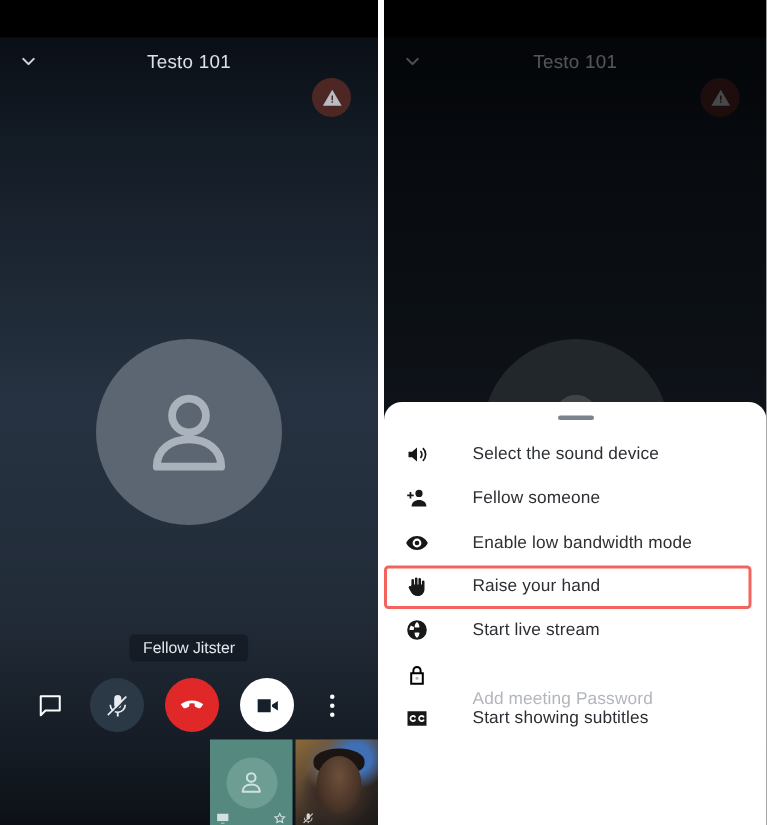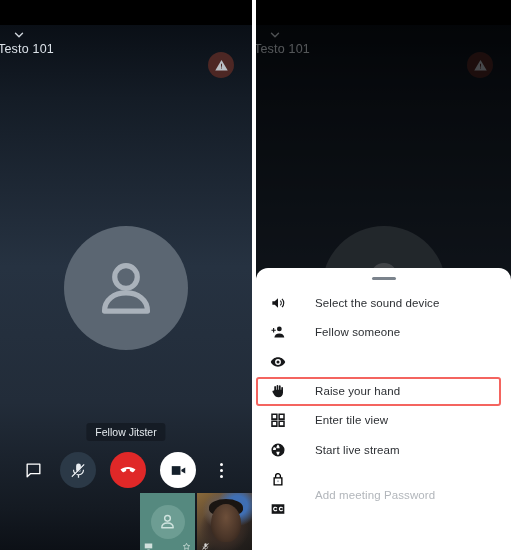--- a/index.html
+++ b/index.html
@@ -17,21 +17,21 @@
 
   .statusbar { position:absolute; left:0; top:0; width:100%; height:25px; background:#000; }
 
   .video-stage {
     position:absolute; left:0; top:25px; width:100%; height:525px;
     background: linear-gradient(180deg,#0a0f16 0%, #141c26 14%, #263241 46%, #222c39 72%, #141a22 92%, #0c1016 100%);
   }
 
   .titlebar {
     position:absolute; left:0; top:28px; width:100%; height:26px;
-    display:flex; align-items:flex-start; padding:0 12px;flex-direction:column;
+    display:flex; align-items:center; padding:0 12px;
   }
   .chevron-down { width:14px; height:14px; color:#cfd5dc; flex:0 0 auto; }
   .meeting-title {
     flex:1 1 auto; text-align:center; color:#dbe1e8;
     font-size:12.5px; letter-spacing:.2px; margin-left:-14px;
   }
 
   .warn-badge {
     position:absolute; right:18px; top:52px; width:26px; height:26px;
     border-radius:50%; background:#4d2724;
@@ -279,36 +279,29 @@
             </span>
             <span class="mi-label">Fellow someone</span>
           </div>
           <div class="menu-item">
             <span class="mi-icon">
               <svg viewBox="0 0 24 24">
                 <path d="M12 5C6.8 5 2.6 8.4 1.2 12c1.4 3.6 5.6 7 10.8 7s9.4-3.4 10.8-7C21.4 8.4 17.2 5 12 5zm0 11.4A4.4 4.4 0 1 1 16.4 12 4.4 4.4 0 0 1 12 16.4z"></path>
                 <circle cx="12" cy="12" r="2.3"></circle>
               </svg>
             </span>
+            <span class="mi-label">Enable low bandwidth mode</span>
           </div>
           <div class="menu-item highlight" style="border-color: rgb(244, 100, 95);">
             <span class="mi-icon">
               <svg viewBox="0 0 24 24">
                 <path d="M6.4 10.6V5.9a1.3 1.3 0 0 1 2.6 0v4.1h.9V4.2a1.3 1.3 0 0 1 2.6 0v5.8h.9V4.8a1.3 1.3 0 0 1 2.6 0v5.2h.9V7.3a1.3 1.3 0 0 1 2.6 0v7.1c0 4.1-2.7 7.1-6.7 7.1-3.6 0-5.6-1.8-7.1-4.6l-1.9-3.5a1.3 1.3 0 0 1 2-1.6z"></path>
               </svg>
             </span>
             <span class="mi-label">Raise your hand</span>
-          </div>
-          <div class="menu-item">
-            <span class="mi-icon">
-              <svg viewBox="0 0 24 24">
-                <path d="M3 3.4h7.3v7.3H3zM13.7 3.4H21v7.3h-7.3zM3 13.9h7.3v7.3H3zM13.7 13.9H21v7.3h-7.3z" fill="none" stroke="#17181a" stroke-width="2.3"></path>
-              </svg>
-            </span>
-            <span class="mi-label">Enter tile view</span>
           </div>
           <div class="menu-item">
             <span class="mi-icon">
               <svg viewBox="0 0 24 24">
                 <path d="M12 2.2A9.8 9.8 0 1 0 21.8 12 9.8 9.8 0 0 0 12 2.2zm0 2.1c1 0 2.2 2.1 2.5 4.9-.8.1-1.6.2-2.5.2s-1.7-.1-2.5-.2c.3-2.8 1.5-4.9 2.5-4.9z"></path>
                 <path d="M4.5 12a7.5 7.5 0 0 1 1.4-4.4c.8.6 1.9 1.1 3.1 1.5A26 26 0 0 0 8.8 12zM12 19.7c-1 0-2.2-2.1-2.5-4.9.8-.1 1.6-.2 2.5-.2s1.7.1 2.5.2c-.3 2.8-1.5 4.9-2.5 4.9z" fill="#ffffff"></path>
               </svg>
             </span>
             <span class="mi-label">Start live stream</span>
           </div>
@@ -323,18 +316,19 @@
             <span class="mi-label">Add meeting Password</span>
           </div>
           <div class="menu-item">
             <span class="mi-icon">
               <svg viewBox="0 0 24 24">
                 <path d="M2.5 4.8h19v14.4h-19z" rx="2"></path>
                 <path d="M10 10.4a2.6 2.6 0 0 0-4.6 1.6A2.6 2.6 0 0 0 10 13.6" fill="none" stroke="#ffffff" stroke-width="1.7" stroke-linecap="round"></path>
                 <path d="M18.6 10.4A2.6 2.6 0 0 0 14 12a2.6 2.6 0 0 0 4.6 1.6" fill="none" stroke="#ffffff" stroke-width="1.7" stroke-linecap="round"></path>
               </svg>
             </span>
+            <span class="mi-label">Start showing subtitles</span>
           </div>
         </div>
     </div>
   </div>
 
 </div>
 
 </body></html>

